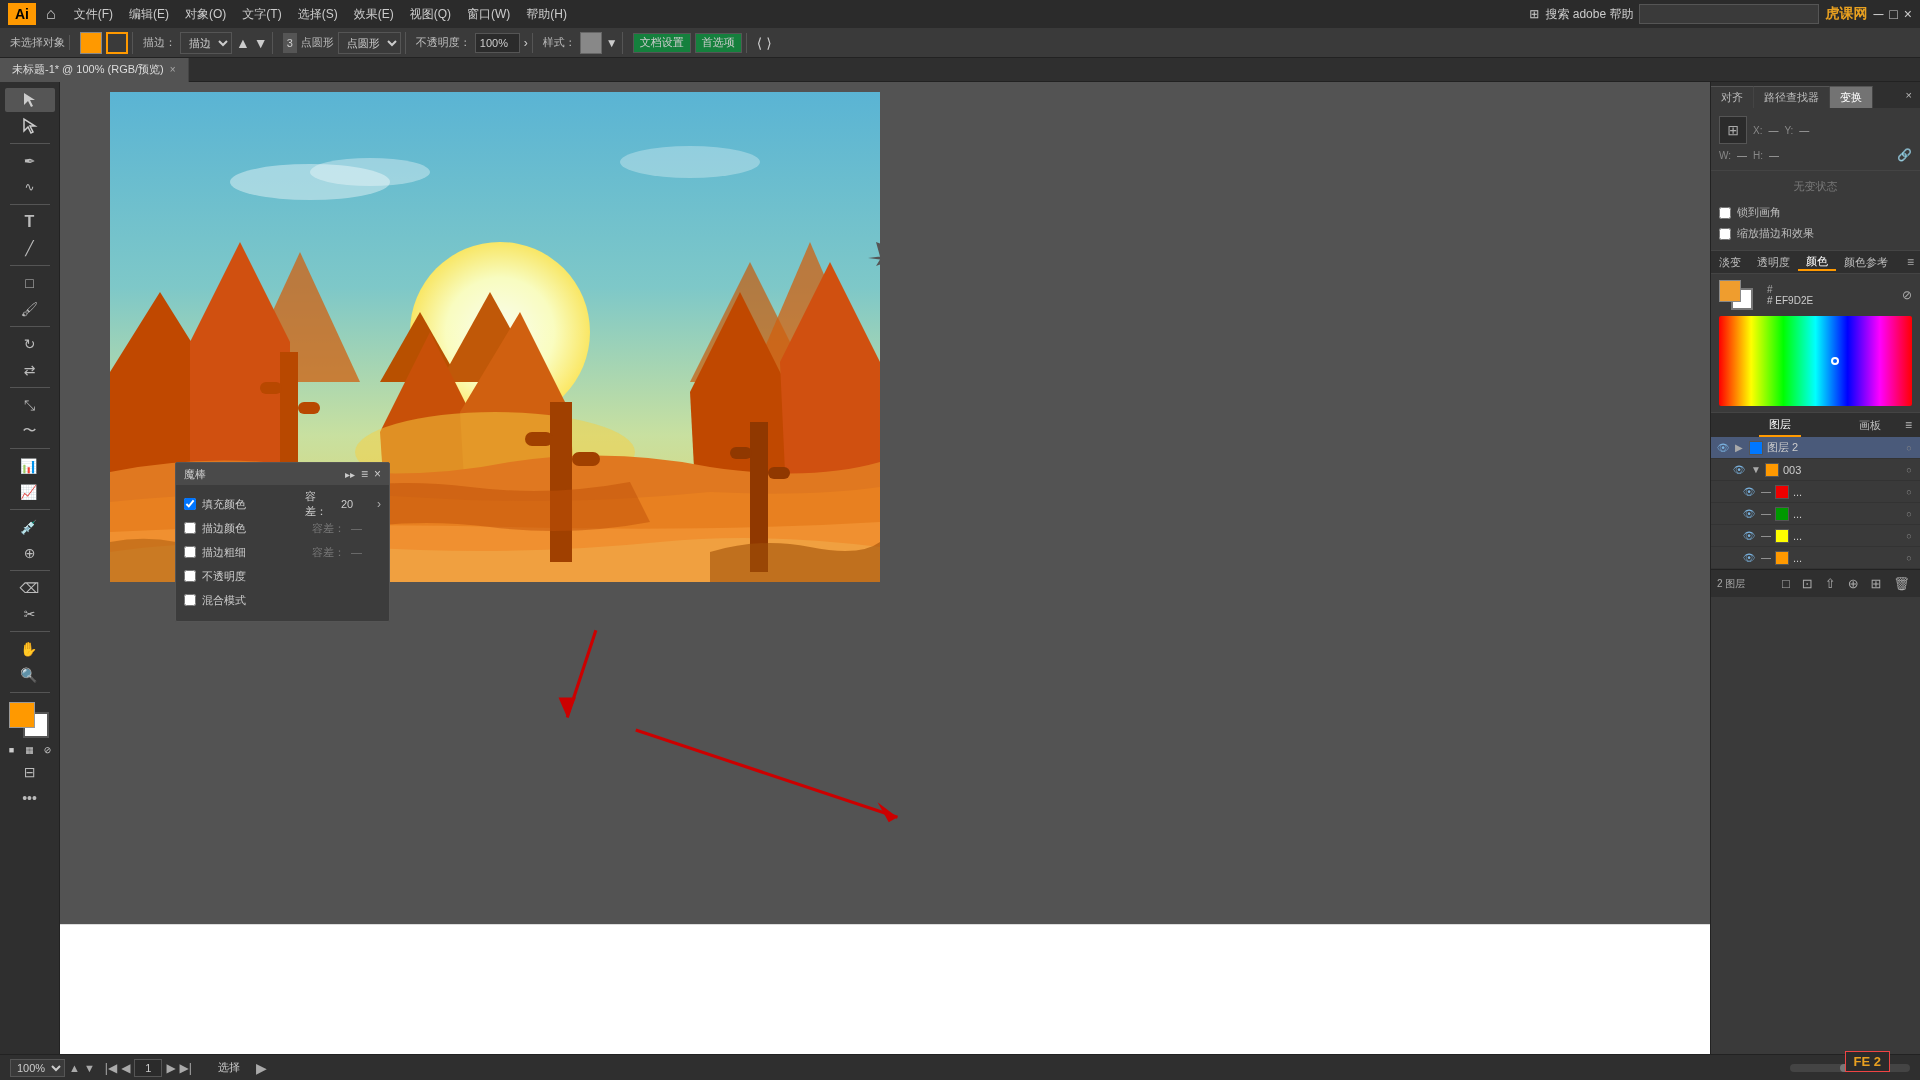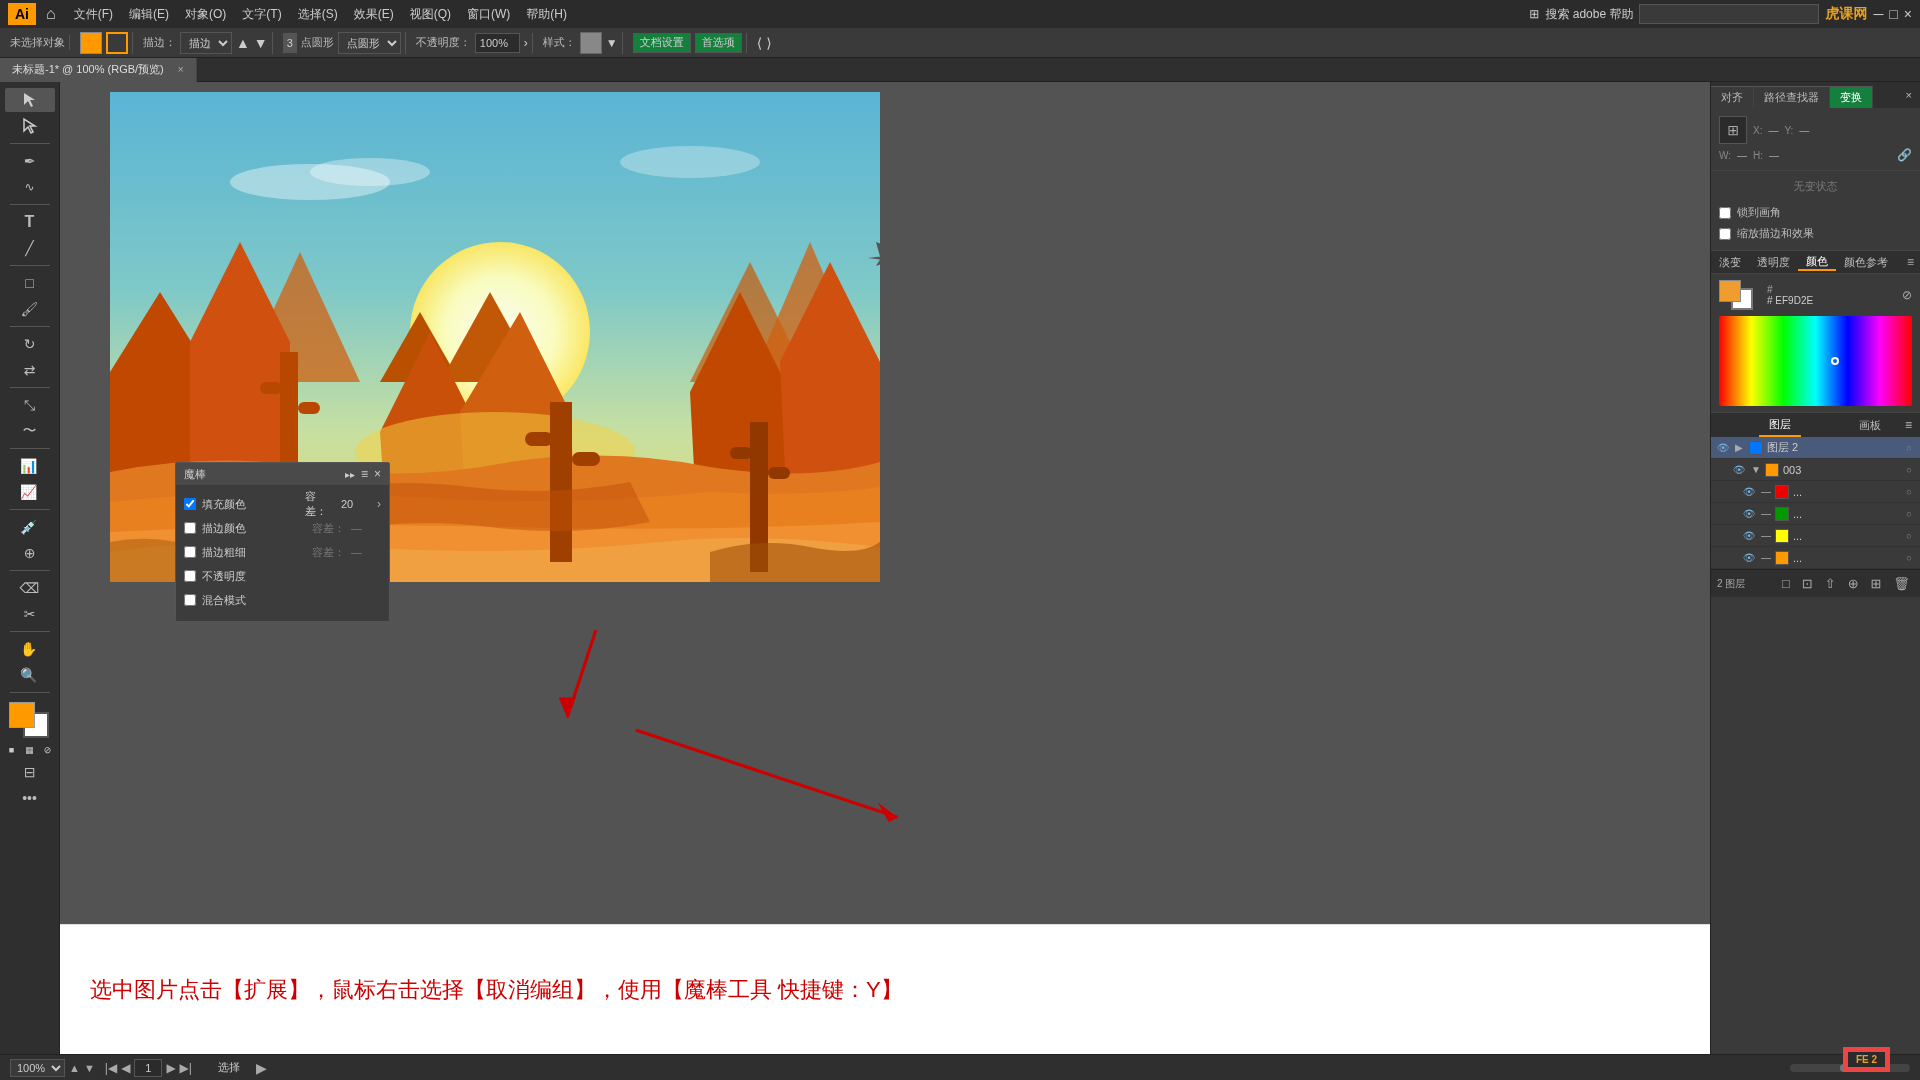--- a/index.html
+++ b/index.html
@@ -145,21 +145,21 @@
       border-bottom: 1px solid #222;
     }
     .tab {
       height: 24px;
       padding: 0 12px;
       background: #535353;
       color: #ddd;
       font-size: 11px;
       display: flex;
       align-items: center;
-      gap: 14px;
+      gap: 6px;
       border-right: 1px solid #444;
       cursor: pointer;
     }
     .tab .close-btn {
       color: #aaa;
       font-size: 10px;
       cursor: pointer;
     }
 
     
@@ -377,21 +377,21 @@
       display: flex;
       align-items: center;
       cursor: pointer;
       background: #3a3a3a;
       border-top: 1px solid #555;
       border-right: 1px solid #444;
       margin-top: 28px;
     }
     .rp-tab.active {
       color: #fff;
-      background: #15803d;
+      background: #737373;
     }
     .rp-close {
       margin-left: auto;
       padding: 0 8px;
       color: #bbb;
       font-size: 11px;
       cursor: pointer;
       height: 26px;
       display: flex;
       align-items: center;
@@ -844,21 +844,20 @@
 
       <line x1="218" y1="440" x2="195" y2="510" stroke="#cc0000" stroke-width="2.5"></line>
       <polygon points="195,510 188,494 202,494" fill="#cc0000"></polygon>
 
       <line x1="250" y1="520" x2="460" y2="590" stroke="#cc0000" stroke-width="2.5"></line>
       <polygon points="460,590 444,578 453,594" fill="#cc0000"></polygon>
     </svg>
 
     <div class="instruction-box">
       <div class="instruction-text">
-        <div>选中图片点击【扩展】，鼠标右击选择【取消编组】，使用【魔棒工具 快捷键：Y】</div>
       </div>
     </div>
 
   </div>
 
   <div class="right-panel">
     <div class="right-panel-tabs">
       <div class="rp-tab">对齐</div>
       <div class="rp-tab">路径查找器</div>
       <div class="rp-tab active">变换</div>
@@ -998,14 +997,14 @@
     <input type="text" value="1" style="width: 28px; height: 18px; background: rgb(43, 43, 43); border: 1px solid rgb(85, 85, 85); color: rgb(204, 204, 204); font-size: 11px; text-align: center;">
     <span class="nav-btn">▶</span>
     <span class="nav-btn">▶|</span>
   </div>
   <span class="status-select">选择</span>
   <span style="color:#aaa;cursor:pointer;font-size:14px;margin-left:6px;">▶</span>
   <div class="status-scroll">
     <div class="status-scroll-thumb"></div>
   </div>
 
-  <div style="position:absolute;right:30px;bottom:8px;background:#2b2b2b;border:5px solid #ef4444;padding:2px 8px;font-size:10px;color:#e8a020;font-weight:bold;">FE 2</div>
+  <div style="position:absolute;right:30px;bottom:8px;background:#2b2b2b;border:1px solid #ef4444;padding:2px 8px;font-size:13px;color:#e8a020;font-weight:bold;">FE 2</div>
 </div>
 
 </body></html>

